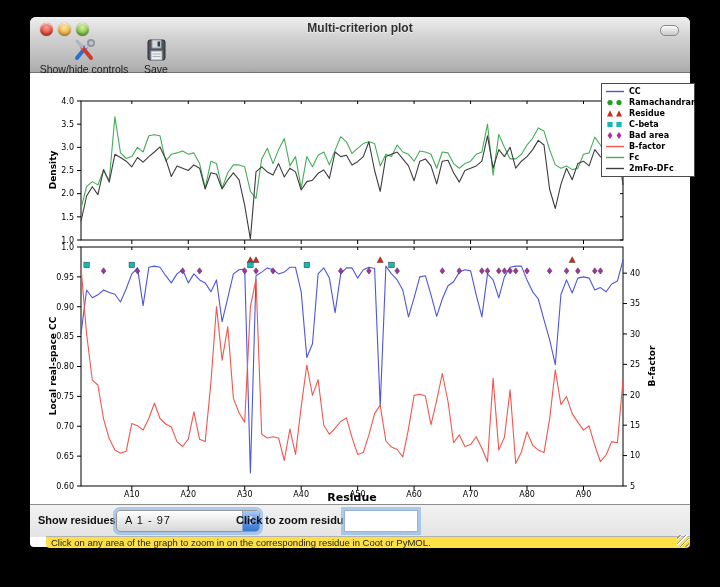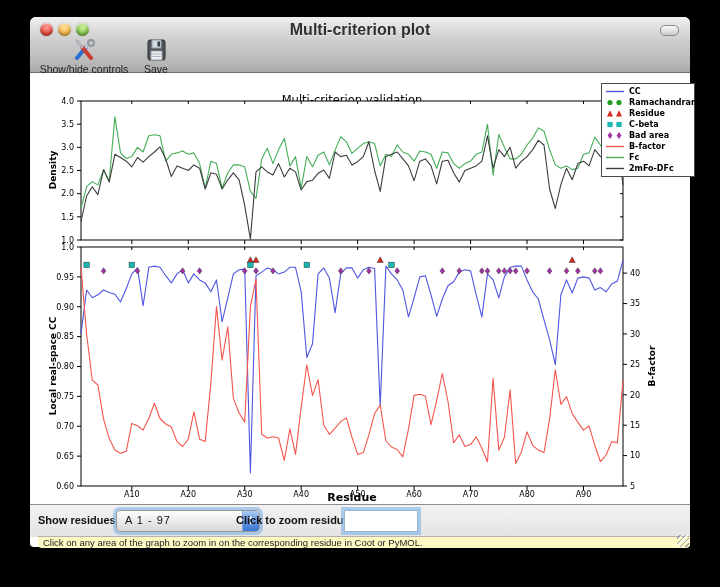--- a/index.html
+++ b/index.html
@@ -7,21 +7,21 @@
        font-family:"Liberation Sans",sans-serif;}
   #window{position:absolute;left:30px;top:17px;width:660px;height:530px;
           border-radius:6px 6px 4px 4px;background:#fff;
           box-shadow:0 10px 28px rgba(0,0,0,.95);}
   
   #chrome{position:absolute;left:0;top:0;right:0;height:55px;
           border-radius:6px 6px 0 0;
           background:linear-gradient(#efefef,#d3d3d3 35%,#b3b3b3 90%,#a8a8a8);
           border-bottom:1px solid #707070;}
   #titlebar-text{position:absolute;top:4px;left:0;right:0;text-align:center;
-          font-size:16px;font-weight:bold;color:#303030;
+          font-size:12px;font-weight:bold;color:#303030;
           text-shadow:0 1px 0 rgba(255,255,255,.55);}
   .tl{position:absolute;top:6px;width:13px;height:13px;border-radius:50%;
       box-shadow:inset 0 1px 1px rgba(255,255,255,.75),inset 0 -2px 3px rgba(0,0,0,.28),0 0 1px rgba(0,0,0,.6);}
   #tl-close{left:10px;background:radial-gradient(circle at 50% 32%,#ff9e93,#e4453a 65%,#b02c22);}
   #tl-min{left:28px;background:radial-gradient(circle at 50% 32%,#ffe3a0,#f0b03c 65%,#c2891e);}
   #tl-zoom{left:46px;background:radial-gradient(circle at 50% 32%,#d2f3a1,#7fc043 65%,#588f25);}
   #toolbar-pill{position:absolute;right:11px;top:8px;width:17px;height:9px;border-radius:5px;
       background:linear-gradient(#fcfcfc,#c9c9c9);border:1px solid #8a8a8a;}
   .tb-btn{position:absolute;top:21px;text-align:center;color:#1c1c1c;font-size:10.5px;cursor:default;}
   #btn-controls{left:6px;width:96px;}
@@ -53,21 +53,21 @@
   #chain-popup{position:absolute;left:86px;top:5px;width:100px;height:20px;border-radius:4px;
       background:linear-gradient(#ffffff,#d6d6d6);border:1px solid #979797;
       box-shadow:0 0 0 3px rgba(116,171,231,.55);font-size:11px;color:#111;padding-left:42px;}
   #chain-popup .val{position:absolute;left:8px;top:3px;letter-spacing:1px;}
   #chain-stepper{position:absolute;right:0px;top:0px;bottom:0px;width:17px;border-radius:0 3px 3px 0;
       background:linear-gradient(#aecdf6,#5a91e2 55%,#3c77d0);border-left:1px solid #8fa8c8;
       color:#fff;font-size:5.5px;line-height:5.5px;text-align:center;padding-top:4px;box-sizing:border-box;}
   #zoom-input{position:absolute;left:314px;top:5px;width:68px;height:18px;background:#fff;
       border:1px solid #9ab4d0;box-shadow:0 0 0 3px rgba(116,171,231,.55);}
   
-  #status-bar{position:absolute;left:8px;right:0;top:519px;height:11px;background:#fef9c3;
+  #status-bar{position:absolute;left:16px;right:0;top:519px;height:11px;background:#fde047;
       border-top:1px solid #b2b2b2;border-radius:0 0 4px 4px;}
   #status-text{position:absolute;left:5px;top:0px;font-size:9.5px;color:#222;white-space:nowrap;}
   #resize-grip{position:absolute;right:1px;bottom:1px;width:12px;height:12px;
       background:repeating-linear-gradient(135deg,transparent 0 2px,#9a9a9a 2px 3px,#fdfdfd 3px 4px);
       border-radius:0 0 3px 0;}
 </style>
 </head>
 <body>
 
 <div id="window">
@@ -99,21 +99,20 @@
           <rect x="7" y="13" width="11" height="9" fill="#eceff2" stroke="#9aa1a9"></rect>
           <line x1="8.5" y1="16" x2="16.5" y2="16" stroke="#aab1b8"></line>
           <line x1="8.5" y1="18.5" x2="16.5" y2="18.5" stroke="#aab1b8"></line>
         </svg>
       </span>
       <span>Save</span>
     </div>
   </div>
 
   <div id="figure">
-    <div id="fig-title">Multi-criterion validation</div>
 
     <svg id="panel-0" class="plot" width="542" height="139">
         <rect x="0" y="0" width="542" height="139" fill="#fff" stroke="#000" stroke-width="1"></rect>
         <line x1="-4" x2="0" y1="139" y2="139" stroke="#000"></line>
         <line x1="542" x2="539" y1="139" y2="139" stroke="#000"></line>
         <text x="-7" y="141.8" text-anchor="end" font-size="8">1.0</text>
         <line x1="-4" x2="0" y1="115.83333333333334" y2="115.83333333333334" stroke="#000"></line>
         <line x1="542" x2="539" y1="115.83333333333334" y2="115.83333333333334" stroke="#000"></line>
         <text x="-7" y="118.63333333333334" text-anchor="end" font-size="8">1.5</text>
         <line x1="-4" x2="0" y1="92.66666666666667" y2="92.66666666666667" stroke="#000"></line>

